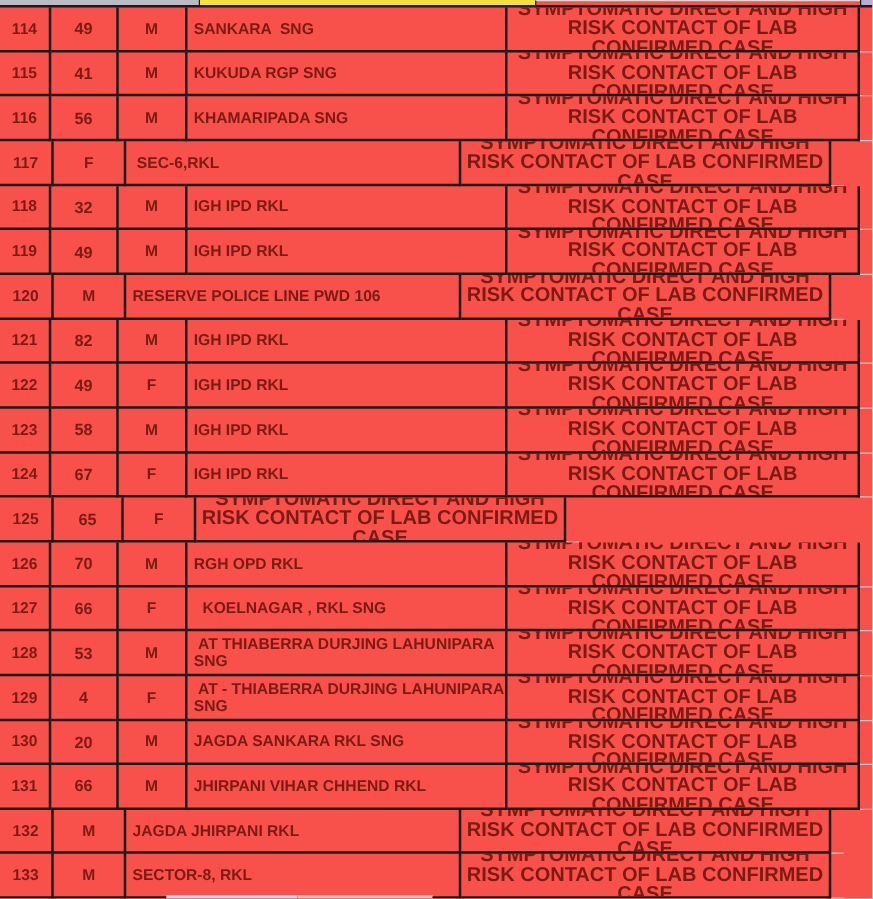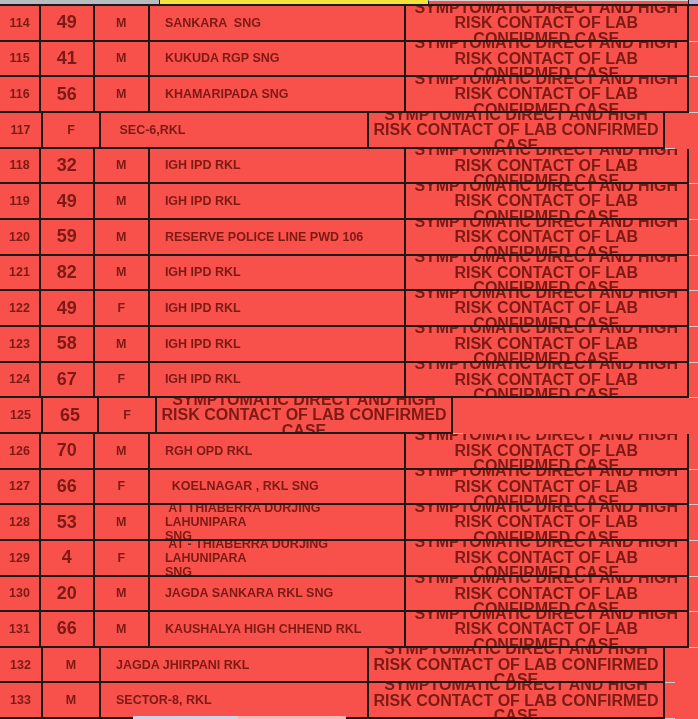--- a/index.html
+++ b/index.html
@@ -31,26 +31,26 @@
   }
   .row{flex:1 1 0;display:flex;min-height:0;}
   .cell{
     color:#7c1a13;
     overflow:hidden;
     border-right:2px solid #1a1a1a;
     border-bottom:2px solid #1a1a1a;
     display:flex;align-items:center;
   }
   .c-sl{width:43px;justify-content:center;font-size:12.5px;}
-  .c-age{width:56px;justify-content:center;font-size:18px;}
+  .c-age{width:56px;justify-content:center;font-size:13px;}
   .c-sex{width:58px;justify-content:center;font-size:12.5px;}
   .c-addr{
     width:268px;justify-content:flex-start;
     font-size:12.5px;line-height:14px;
-    padding-left:15px;
+    padding-left:5px;
     white-space:pre-wrap;
   }
   .c-cat{
     width:296px;justify-content:center;text-align:center;
     font-size:16px;line-height:15.5px;
     padding:0 4px;
   }
   .c-sliver{
     width:10px;
     border-right:none;
@@ -119,21 +119,20 @@
       <div class="row">
         <div class="cell c-sl">119</div>
         <div class="cell c-age">49</div>
         <div class="cell c-sex">M</div>
         <div class="cell c-addr">IGH IPD RKL</div>
         <div class="cell c-cat">SYMPTOMATIC DIRECT AND HIGH RISK CONTACT OF LAB CONFIRMED CASE</div>
         <div class="cell c-sliver"></div>
       </div>
       <div class="row">
         <div class="cell c-sl">120</div>
-        <div class="cell c-age">59</div>
         <div class="cell c-sex">M</div>
         <div class="cell c-addr">RESERVE POLICE LINE PWD 106</div>
         <div class="cell c-cat">SYMPTOMATIC DIRECT AND HIGH RISK CONTACT OF LAB CONFIRMED CASE</div>
         <div class="cell c-sliver"></div>
       </div>
       <div class="row">
         <div class="cell c-sl">121</div>
         <div class="cell c-age">82</div>
         <div class="cell c-sex">M</div>
         <div class="cell c-addr">IGH IPD RKL</div>
@@ -210,21 +209,21 @@
         <div class="cell c-age">20</div>
         <div class="cell c-sex">M</div>
         <div class="cell c-addr">JAGDA SANKARA RKL SNG</div>
         <div class="cell c-cat">SYMPTOMATIC DIRECT AND HIGH RISK CONTACT OF LAB CONFIRMED CASE</div>
         <div class="cell c-sliver"></div>
       </div>
       <div class="row">
         <div class="cell c-sl">131</div>
         <div class="cell c-age">66</div>
         <div class="cell c-sex">M</div>
-        <div class="cell c-addr">KAUSHALYA HIGH CHHEND RKL</div>
+        <div class="cell c-addr">JHIRPANI VIHAR CHHEND RKL</div>
         <div class="cell c-cat">SYMPTOMATIC DIRECT AND HIGH RISK CONTACT OF LAB CONFIRMED CASE</div>
         <div class="cell c-sliver"></div>
       </div>
       <div class="row">
         <div class="cell c-sl">132</div>
         <div class="cell c-sex">M</div>
         <div class="cell c-addr">JAGDA JHIRPANI RKL</div>
         <div class="cell c-cat">SYMPTOMATIC DIRECT AND HIGH RISK CONTACT OF LAB CONFIRMED CASE</div>
         <div class="cell c-sliver"></div>
       </div>

